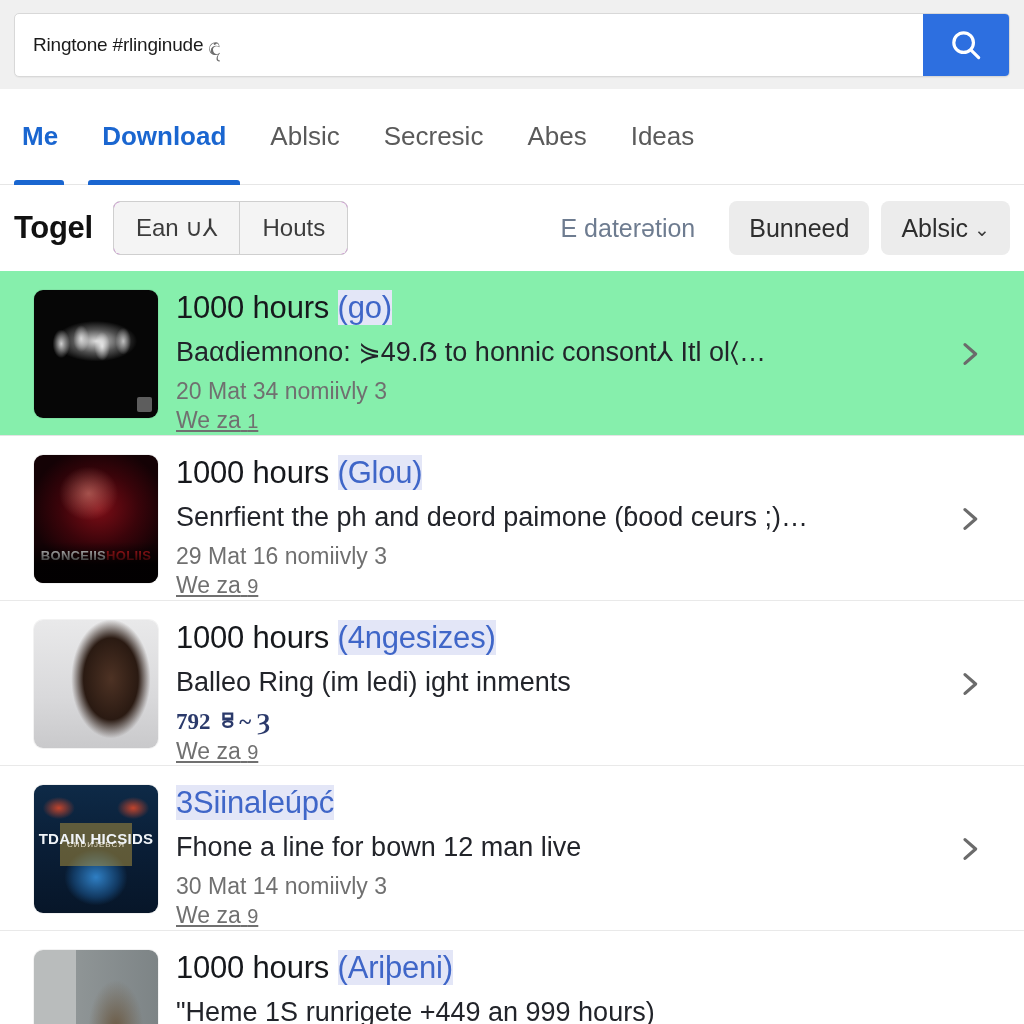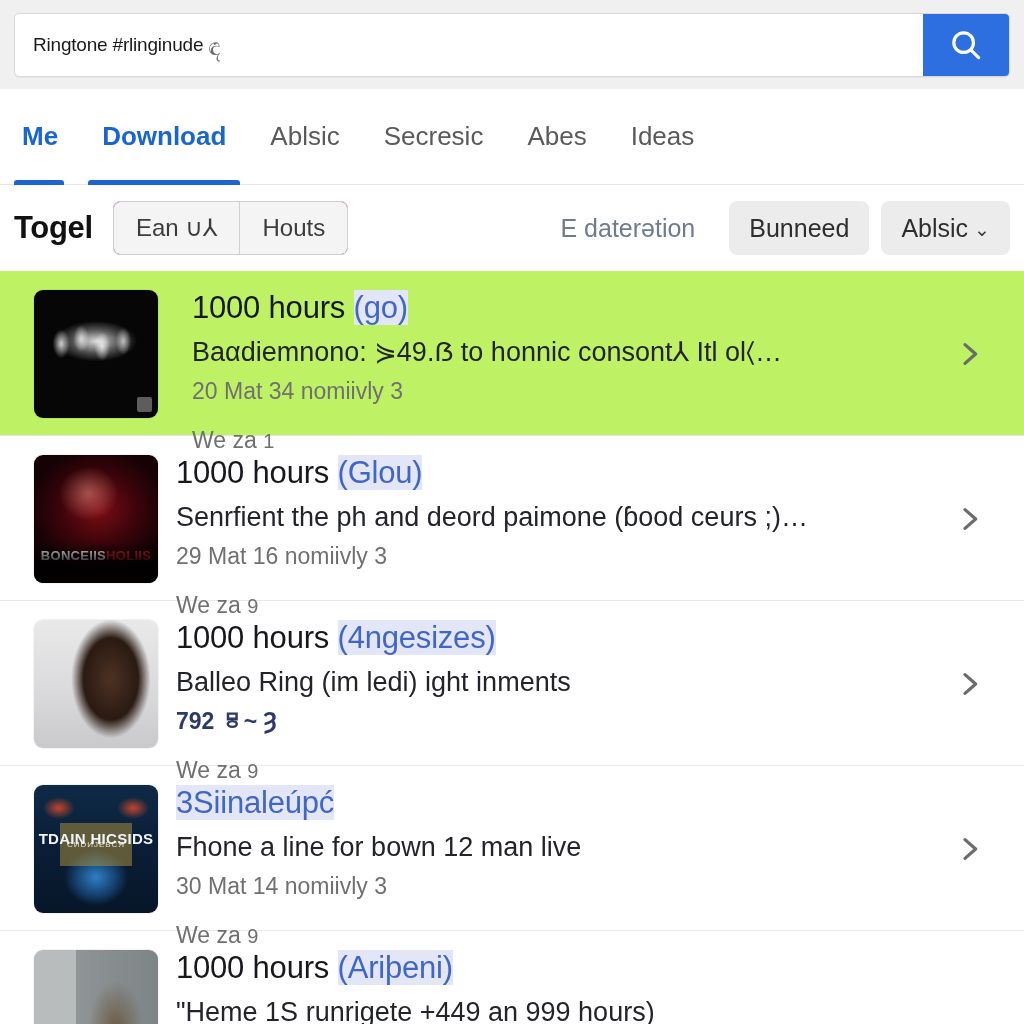--- a/index.html
+++ b/index.html
@@ -98,21 +98,21 @@
 
   
   .results { background: #fff; }
   .row {
     display: flex; align-items: flex-start;
     padding: 15px 14px 14px 14px;
     border-bottom: 1px solid #e9e9e9;
     cursor: pointer; position: relative;
     height: 165px;
   }
-  .row.highlight { background: #bef264; border-bottom-color: #e4e4e4; gap: 16px; }
+  .row.highlight { background: #86efac; border-bottom-color: #e4e4e4; }
   .thumb {
     width: 124px; height: 128px; border-radius: 9px;
     flex: none; margin: 4px 18px 0 20px;
     position: relative; overflow: hidden;
     box-shadow: 0 0 0 1px rgba(0,0,0,.05);
   }
   .thumb .badge {
     position: absolute; right: 6px; bottom: 6px;
     width: 15px; height: 15px; border-radius: 2px;
     background: #6d6d6d; opacity: .85;
@@ -124,24 +124,24 @@
   }
   .row-title .hl { background: #e3e6f7; color: #3f66c8; }
   .row-sub {
     font-size: 27px; color: #22242a; margin-top: 6px;
     white-space: nowrap; overflow: hidden; line-height: 1.3;
   }
   .row-meta {
     font-size: 23px; color: #707070; margin-top: 7px;
     white-space: nowrap; line-height: 1.25;
   }
-  .row-meta .glyph { color: #2b3a6b; font-weight: 700; }
+  .row-meta .glyph { color: #2b3a6b; font-weight: 700; font-family: Liberation Serif, serif; }
   .row-meta2 {
-    font-size: 23px; color: #707070; margin-top: 20px;
-    white-space: nowrap; line-height: 1.25;
+    font-size: 23px; color: #707070; margin-top: 0;
+    white-space: nowrap; line-height: 1.25; text-decoration: underline;
   }
   .row-meta2 .small { font-size: 20px; }
   .chev {
     flex: none; align-self: center; width: 46px;
     display: flex; align-items: center; justify-content: center;
     color: #6b6b6b; margin-right: 18px;
   }
 
   
   .art-crowd {

